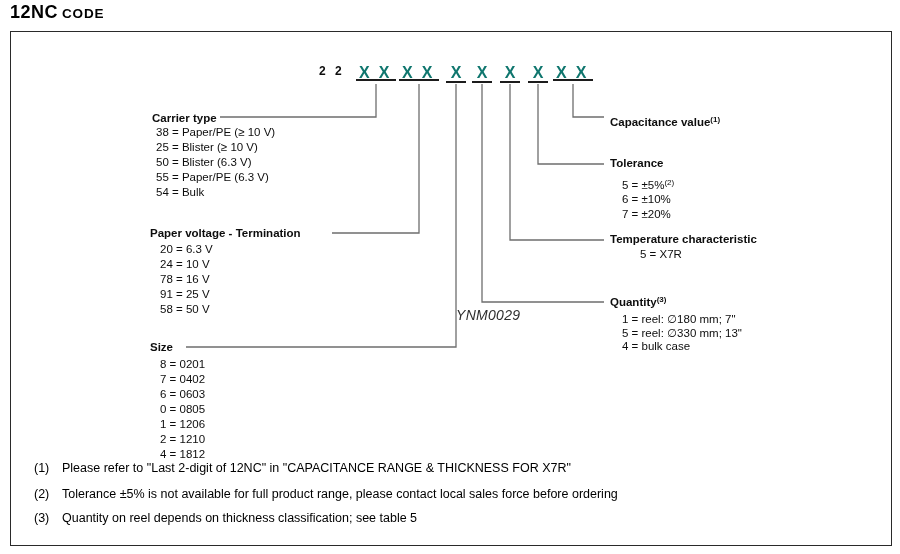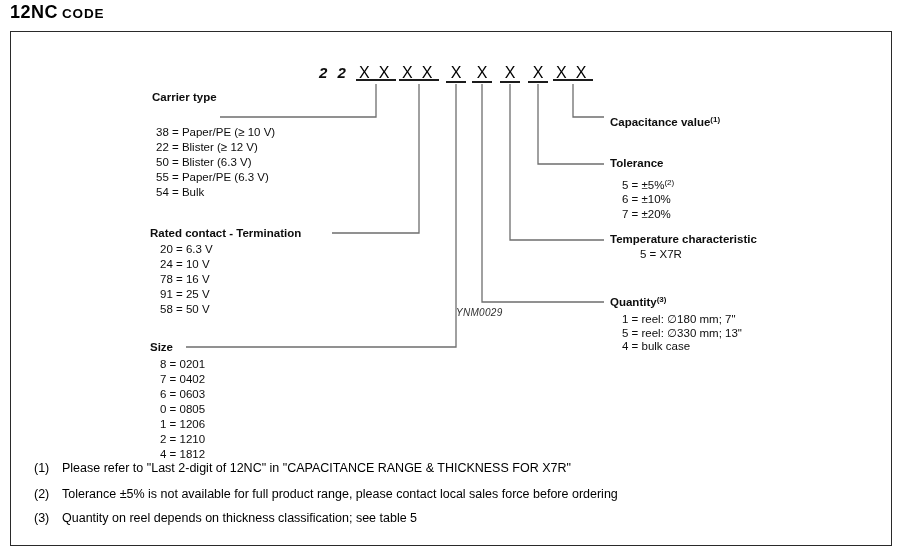--- a/index.html
+++ b/index.html
@@ -10,37 +10,37 @@
   .title{position:absolute;left:10px;top:2px;white-space:nowrap;color:#000;}
   .t-main{font-size:18px;font-weight:bold;letter-spacing:0.5px;}
   .t-sub{font-size:13.5px;font-weight:bold;letter-spacing:0.8px;margin-left:4px;}
   .frame{
     position:absolute;left:10px;top:31px;width:882px;height:515px;
     border:1.5px solid #2a2a2a;box-sizing:border-box;background:#fff;
   }
   .lines{position:absolute;left:0;top:0;width:900px;height:554px;pointer-events:none;}
   .lines path{stroke:#6e6e6e;stroke-width:1.3;fill:none;}
   .code-prefix{
-    position:absolute;left:319px;top:64px;font-size:15px;font-weight:bold;
-    letter-spacing:3px;color:#0d0d0d;white-space:nowrap;font-style:italic;
+    position:absolute;left:319px;top:64px;font-size:12px;font-weight:bold;
+    letter-spacing:3px;color:#0d0d0d;white-space:nowrap;
   }
   .code-group{
     position:absolute;top:64px;height:17px;border-bottom:2px solid #1c1c1c;
-    font-size:16px;font-weight:normal;color:#000000;box-sizing:content-box;
+    font-size:16px;font-weight:bold;color:#0f766e;box-sizing:content-box;
     white-space:nowrap;
   }
   .g-xx{width:40px;text-align:left;letter-spacing:9px;padding-left:3px;box-sizing:border-box;}
   .g-x{width:20px;text-align:center;}
   .fld-label{position:absolute;font-size:11.5px;font-weight:bold;white-space:nowrap;color:#0d0d0d;}
   .fld-items{position:absolute;font-size:11.5px;white-space:nowrap;color:#0d0d0d;}
   .fld-items div{height:15px;line-height:15px;}
   .items-tol div{height:14.3px;line-height:20px;}
   .items-pkg div{height:13.5px;line-height:13.5px;}
   sup{font-size:8px;vertical-align:4px;letter-spacing:0;}
-  .watermark{position:absolute;left:456px;top:307px;font-size:10px;font-style:italic;color:#2e2e2e;letter-spacing:0.3px;}
+  .watermark{position:absolute;left:456px;top:307px;font-size:14px;font-style:italic;color:#2e2e2e;letter-spacing:0.3px;}
   .footnote{position:absolute;left:34px;font-size:12.5px;color:#000;white-space:nowrap;}
   .fn-marker{display:inline-block;width:28px;}
 </style>
 </head>
 <body>
 
 <div class="canvas">
 
   <div class="title">
     <span class="t-main">12NC</span><span class="t-sub">CODE</span>
@@ -60,30 +60,30 @@
 
   <div class="code-prefix">2 2</div>
   <div class="code-group g-xx" style="left:356px">XX</div>
   <div class="code-group g-xx" style="left:399px">XX</div>
   <div class="code-group g-x" style="left:446px">X</div>
   <div class="code-group g-x" style="left:472px">X</div>
   <div class="code-group g-x" style="left:500px">X</div>
   <div class="code-group g-x" style="left:528px">X</div>
   <div class="code-group g-xx" style="left:553px">XX</div>
 
-  <div class="fld-label" style="left:152px;top:91px">Carrier type</div>
+  <div class="fld-label" style="left:152px;top:112px">Carrier type</div>
   <div class="fld-items" style="left:156px;top:125px">
     <div>38 = Paper/PE (≥ 10 V)</div>
-    <div>22 = Blister (≥ 12 V)</div>
+    <div>25 = Blister (≥ 10 V)</div>
     <div>50 = Blister (6.3 V)</div>
     <div>55 = Paper/PE (6.3 V)</div>
     <div>54 = Bulk</div>
   </div>
 
-  <div class="fld-label" style="left:150px;top:227px">Rated contact - Termination</div>
+  <div class="fld-label" style="left:150px;top:227px">Paper voltage - Termination</div>
   <div class="fld-items" style="left:160px;top:242px">
     <div>20 = 6.3 V</div>
     <div>24 = 10 V</div>
     <div>78 = 16 V</div>
     <div>91 = 25 V</div>
     <div>58 = 50 V</div>
   </div>
 
   <div class="fld-label" style="left:150px;top:341px">Size</div>
   <div class="fld-items" style="left:160px;top:357px">

